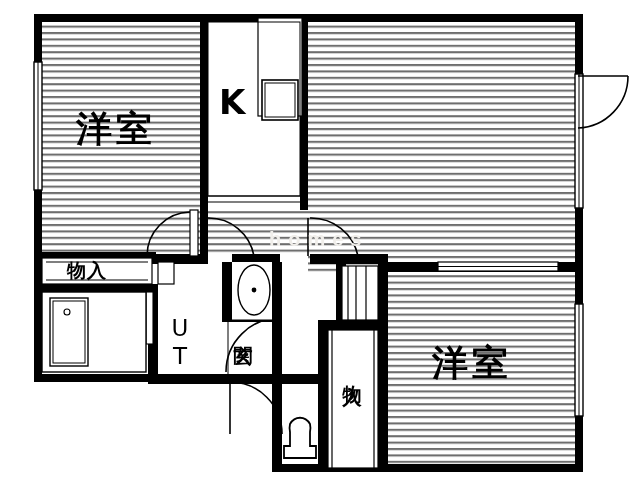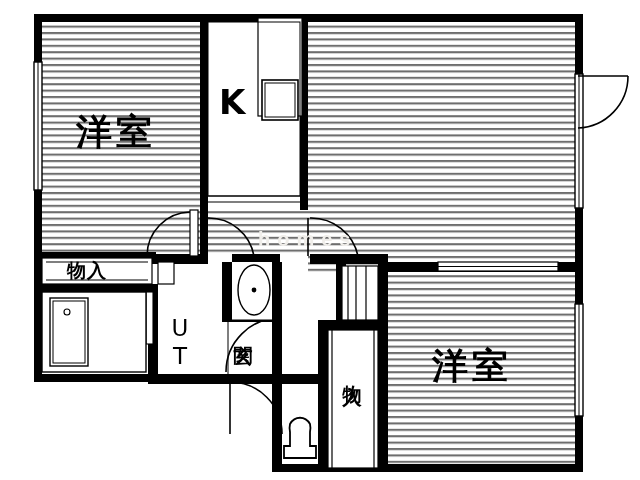--- a/index.html
+++ b/index.html
@@ -14,21 +14,21 @@
   #plan-svg{position:absolute;left:0;top:0;width:640px;height:480px;display:block;}
   .rm-label{
     position:absolute;
     font-family:"DejaVu Sans","Liberation Sans",sans-serif;
     color:#000;
     font-weight:700;
     white-space:nowrap;
     line-height:1;
     user-select:none;
   }
-  .lbl-big{font-size:36px;letter-spacing:4px;}
+  .lbl-big{font-size:36px;letter-spacing:4px;font-family:Liberation Mono, monospace;}
   .lbl-k{font-size:34px;font-weight:600;letter-spacing:0;}
   .lbl-sm{font-size:19px;letter-spacing:1px;}
   .lbl-ut{font-size:23px;font-weight:500;letter-spacing:0;text-align:center;}
   .lbl-vert{
     font-size:19px;letter-spacing:1px;
     writing-mode:vertical-rl;
     text-orientation:upright;
   }
   .watermark{
     position:absolute;
@@ -238,15 +238,15 @@
   <div class="rm-label lbl-ut" style="left:168px; top:315px; width:40px;">
     <div style="writing-mode:vertical-rl; text-orientation:upright; letter-spacing:2px;">UT</div>
   </div>
 
   <div class="rm-label lbl-vert" style="left:234px; top:330px;">玄関</div>
 
   <div class="rm-label lbl-sm" style="left:67px; top:261px;">物入</div>
 
   <div class="rm-label lbl-vert" style="left:343px; top:370px;">物入</div>
 
-  <div class="watermark" style="left:258px; top:228px;">homes</div>
+  <div class="watermark" style="left:269px; top:228px;">homes</div>
 
 </div>
 
 </body></html>

